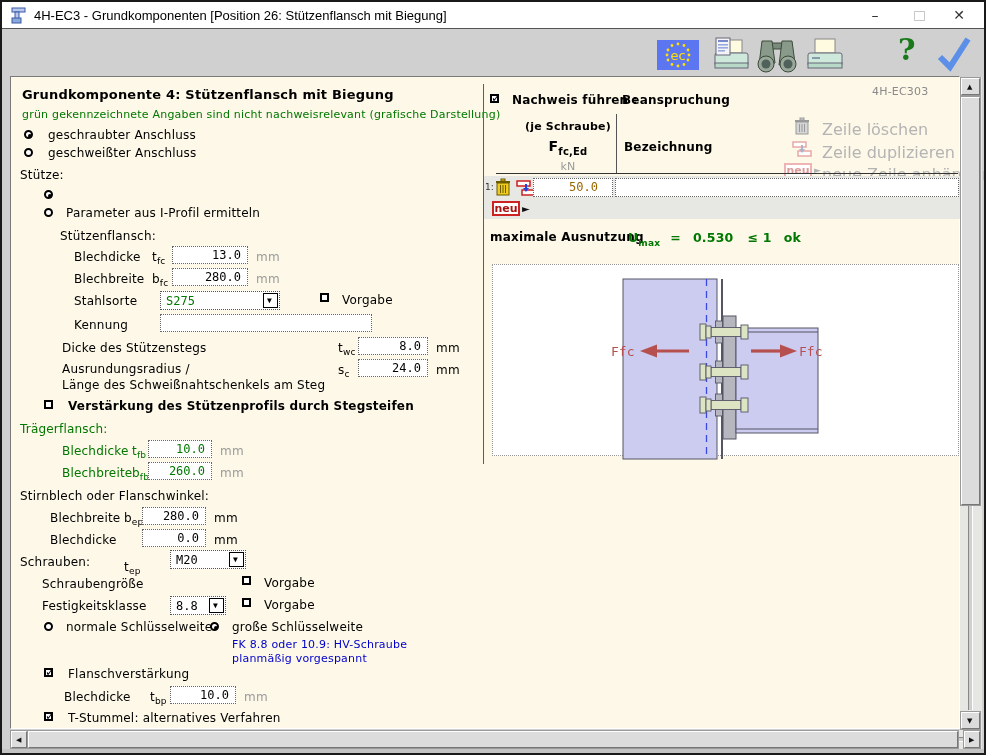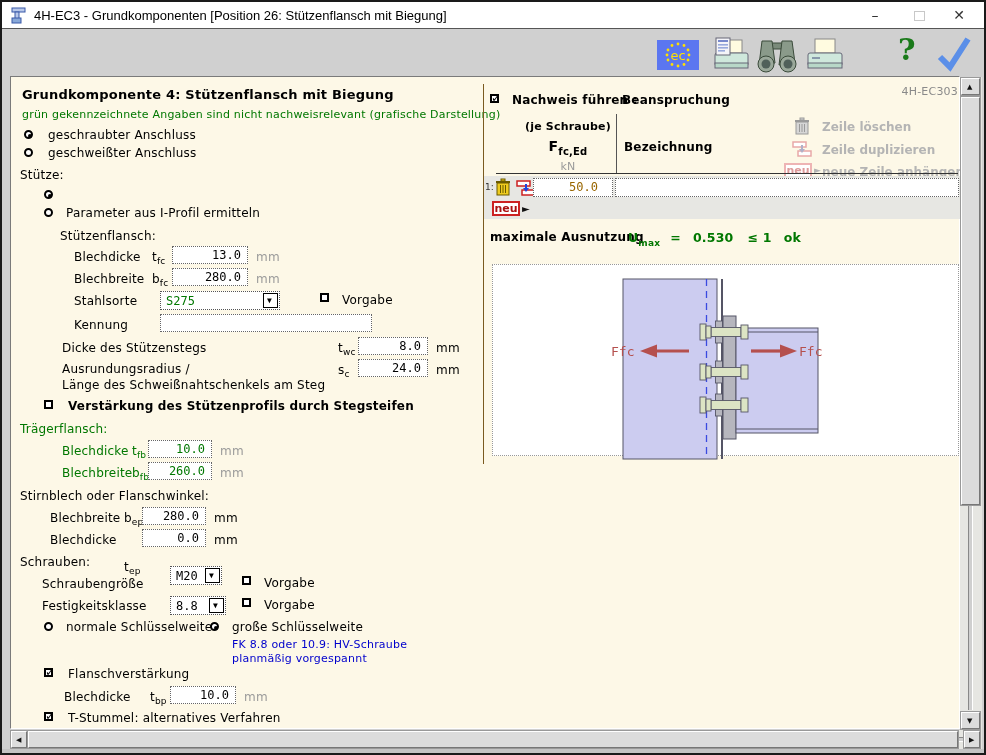--- a/index.html
+++ b/index.html
@@ -36,21 +36,21 @@
   .dd-btn::after { content:"▼"; position:absolute; left:3px; top:2px; font-size:8px; color:#000; }
   .radio { position:absolute; width:9px; height:9px; border:2px solid #000; border-radius:50%; background:#fff; }
   .radio.sel::after { content:""; position:absolute; left:1.5px; top:1.5px; width:4px; height:4px; border-radius:50%; background:#000; }
   .cb { position:absolute; width:9px; height:9px; border:2px solid #000; background:#fff; }
   .cb.checked::after { content:"✓"; position:absolute; left:-1px; top:-5px; font:bold 12px "DejaVu Sans",sans-serif; color:#000; }
   .divider-v { position:absolute; background:#7a5a20; width:1px; }
   .strip { position:absolute; background:#e7e7e3; }
   .neu-btn { position:absolute; border:2px solid #cc2222; background:#fff; color:#aa1111;
              font:bold 11px "DejaVu Sans",sans-serif; text-align:center; line-height:12px; }
   .neu-btn.disabled { border-color:#eeb4b4; color:#dd9a9a; }
-  .gray-action { position:absolute; font-size:12px; color:#b4b4b4; white-space:nowrap;font-weight:bold; }
+  .gray-action { position:absolute; font-size:16px; color:#b4b4b4; white-space:nowrap; }
   .dotted-box { position:absolute; border:1px dotted #999; background:#ffffff; }
   
   .sbtn { position:absolute; background:#dcdcdc; border:1px solid; border-color:#fff #777 #777 #fff; box-shadow:0 0 0 1px #999; }
   .sbtn span { position:absolute; font-size:7px; color:#111; }
   .thumb { position:absolute; background:#dcdcdc; border:1px solid; border-color:#fff #777 #777 #fff; box-shadow:0 0 0 1px #999; }
   .vgroove { position:absolute; left:8px; width:5px; background:#cfcfcf; border-left:1px solid #888; border-right:1px solid #fff; }
   .hgroove { position:absolute; top:7px; height:5px; background:#cfcfcf; border-top:1px solid #888; border-bottom:1px solid #fff; }
   .bottomstrip { position:absolute; left:0; bottom:0; width:100%; height:4px; background:#c4c4c4; }
   .resline span { font-weight:bold; font-size:12.5px; }
 </style>
@@ -199,21 +199,21 @@
   <div class="lbl" style="left:212px;top:509px">mm</div>
 
   <div class="lbl" style="left:48px;top:531px">Blechdicke</div>
   <div class="lbl" style="left:122px;top:558px"><span>t</span><sub>ep</sub></div>
   <div class="field" style="left:140px;top:527px;width:64px">0.0</div>
   <div class="lbl" style="left:212px;top:531px">mm</div>
 
   <div class="lbl" style="left:18px;top:553px">Schrauben:</div>
 
   <div class="lbl" style="left:40px;top:575px">Schraubengröße</div>
-  <div class="dd" style="left:168px;top:564px;width:52px">
+  <div class="dd" style="left:168px;top:548px;width:76px">
     <span>M20</span>
     <span class="dd-btn"></span>
   </div>
   <span class="cb" style="left:240px;top:574px"></span>
   <div class="lbl" style="left:262px;top:574px">Vorgabe</div>
 
   <div class="lbl" style="left:40px;top:597px">Festigkeitsklasse</div>
   <div class="dd" style="left:168px;top:594px;width:56px">
     <span>8.8</span>
     <span class="dd-btn"></span>
@@ -234,21 +234,21 @@
   <div class="lbl" style="left:62px;top:688px">Blechdicke</div>
   <div class="lbl" style="left:148px;top:688px"><span>t</span><sub>bp</sub></div>
   <div class="field" style="left:168px;top:684px;width:66px">10.0</div>
   <div class="lbl gray" style="left:242px;top:688px">mm</div>
 
   <span class="cb checked" style="left:42px;top:710px"></span>
   <div class="lbl" style="left:66px;top:709px">T-Stummel: alternatives Verfahren</div>
 
   <div class="divider-v" style="left:481px;top:82px;height:380px"></div>
 
-  <div class="lbl small" style="left:870px;top:83px;width:86px;text-align:right;color:#8a8a8a">4H-EC303</div>
+  <div class="lbl small" style="left:870px;top:83px;width:86px;text-align:left;color:#8a8a8a">4H-EC303</div>
 
   <span class="cb checked" style="left:488px;top:92px"></span>
   <div class="lbl b" style="left:510px;top:91px">Nachweis führen :</div>
   <div class="lbl b" style="left:620px;top:91px">Beanspruchung</div>
 
   <div class="lbl b small" style="left:520px;top:118px;width:92px;text-align:center">(je Schraube)</div>
   <div class="lbl b" style="left:520px;top:136px;width:92px;text-align:center;font-size:14px"><span>F</span><sub style="font-size:10px">fc,Ed</sub></div>
   <div class="lbl small" style="left:520px;top:158px;width:92px;text-align:center;color:#9a9a9a">kN</div>
   <div class="abs" style="left:614px;top:112px;width:1px;height:60px;background:#555"></div>
   <div class="lbl b" style="left:622px;top:138px">Bezeichnung</div>

